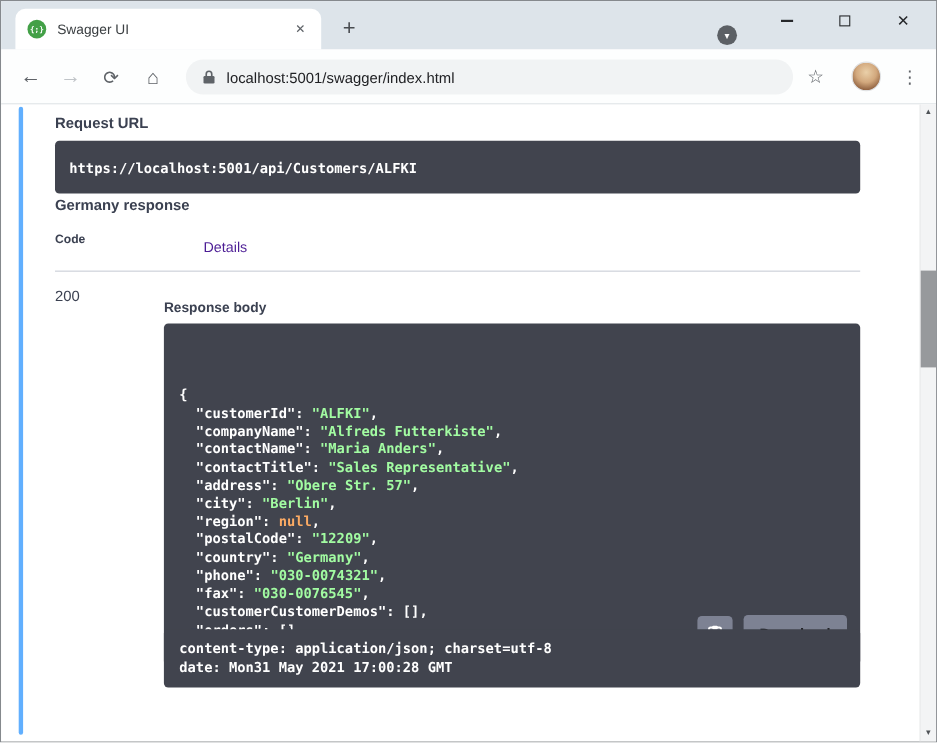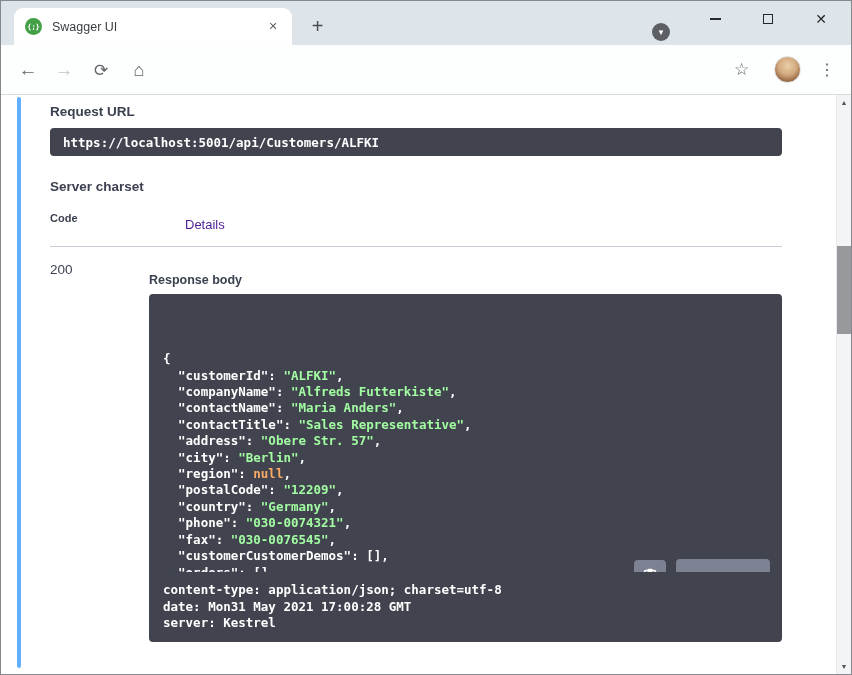--- a/index.html
+++ b/index.html
@@ -48,21 +48,21 @@
   .menu { position:absolute; left:813px; top:11px; width:26px; height:27px; display:flex;
           align-items:center; justify-content:center; font-size:16px; color:#5f6368; }
 
   
   .page { position:relative; height:579px; background:#fff; }
   .accent { position:absolute; left:16px; top:2px; width:4px; height:571px;
             background:#61affe; border-radius:2px; }
   .s-label { position:absolute; font-weight:700; color:#3b4151; font-size:13.5px; }
   .lbl-requrl { left:49px; top:9px; }
   .lbl-server { left:49px; top:84px; }
-  .urlbar { position:absolute; left:49px; top:33px; width:732px; height:28px; background:#41444e;
+  .urlbar { position:absolute; left:49px; top:33px; width:732px; height:48px; background:#41444e;
             border-radius:4px; display:flex; align-items:center; padding:0 13px; color:#fff;
             font:600 12.5px "DejaVu Sans Mono",monospace; }
   .hdr-code { position:absolute; left:49px; top:117px; font-size:11px; font-weight:700; color:#3b4151; }
   .hdr-details { position:absolute; left:148px; top:122px; font-size:13px; color:#4c1d95;margin-left:36px; }
   .rule { position:absolute; left:49px; top:151px; width:732px; height:1px; background:#c9ced6; }
   .status-code { position:absolute; left:49px; top:167px; font-size:13.5px; color:#3b4151; }
   .sub-label { position:absolute; font-weight:700; font-size:12.5px; color:#3b4151; }
   .lbl-body { left:148px; top:178px; }
   .lbl-headers { left:148px; top:474px;margin-left:24px; }
   .darkblock { position:absolute; left:148px; width:633px; background:#41444e; border-radius:4px;
@@ -111,55 +111,64 @@
           <span class="ic-close">✕</span>
         </div>
     </div>
   </div>
 
   <div class="toolbar">
     <div class="tbtn t-back">←</div>
     <div class="tbtn t-fwd">→</div>
     <div class="tbtn t-refresh">⟳</div>
     <div class="tbtn t-home">⌂</div>
+    <div class="omnibox">
+      <span class="lock">
+        <svg width="12" height="14" viewBox="0 0 12 14">
+            <rect x="1" y="6" width="10" height="7" rx="1.2" fill="#5f6368"></rect>
+            <path d="M3.5 6V4.3a2.5 2.5 0 0 1 5 0V6" fill="none" stroke="#5f6368" stroke-width="1.5"></path>
+          </svg>
+      </span>
+      <span class="url">localhost:5001/swagger/index.html</span>
+    </div>
     <div class="star">☆</div>
     <div class="avatar"></div>
     <div class="menu">⋮</div>
   </div>
 
   <div class="page">
     <div class="accent"></div>
 
     <div class="s-label lbl-requrl">Request URL</div>
     <div class="urlbar">
       <span>https://localhost:5001/api/Customers/ALFKI</span>
     </div>
 
-    <div class="s-label lbl-server">Server charset</div>
+    <div class="s-label lbl-server">Germany response</div>
     <div class="hdr-code">Code</div>
     <div class="hdr-details">Details</div>
     <div class="rule"></div>
 
     <div class="status-code">200</div>
 
     <div class="sub-label lbl-body">Response body</div>
     <div class="darkblock body-code">
       <div class="actions">
         <button class="copy-btn">
           <svg width="14" height="16" viewBox="0 0 14 16">
               <rect x="1.5" y="2.5" width="11" height="12.5" rx="1.5" fill="none" stroke="#fff" stroke-width="1.7"></rect>
               <rect x="4.5" y="0.8" width="5" height="3.4" rx="1" fill="#fff"></rect>
             </svg>
         </button>
         <button class="dl-btn">Download</button>
       </div>
     <div><span>{</span></div><div><span>  "customerId": </span><span class="tok-str">"ALFKI"</span><span>,</span></div><div><span>  "companyName": </span><span class="tok-str">"Alfreds Futterkiste"</span><span>,</span></div><div><span>  "contactName": </span><span class="tok-str">"Maria Anders"</span><span>,</span></div><div><span>  "contactTitle": </span><span class="tok-str">"Sales Representative"</span><span>,</span></div><div><span>  "address": </span><span class="tok-str">"Obere Str. 57"</span><span>,</span></div><div><span>  "city": </span><span class="tok-str">"Berlin"</span><span>,</span></div><div><span>  "region": </span><span class="tok-null">null</span><span>,</span></div><div><span>  "postalCode": </span><span class="tok-str">"12209"</span><span>,</span></div><div><span>  "country": </span><span class="tok-str">"Germany"</span><span>,</span></div><div><span>  "phone": </span><span class="tok-str">"030-0074321"</span><span>,</span></div><div><span>  "fax": </span><span class="tok-str">"030-0076545"</span><span>,</span></div><div><span>  "customerCustomerDemos": </span><span>[]</span><span>,</span></div><div><span>  "orders": </span><span>[]</span></div><div><span>}</span></div></div>
 
     <div class="sub-label lbl-headers">Response headers</div>
-    <div class="darkblock headers-code"><div><span>content-type: application/json; charset=utf-8</span></div><div><span>date: Mon31 May 2021 17:00:28 GMT</span></div><div><span>server: Kestrel</span></div></div>
+    <div class="darkblock headers-code"><div><span>content-type: application/json; charset=utf-8</span></div><div><span>date: Mon31 May 2021 17:00:28 GMT</span></div></div>
 
     <div class="scrollbar">
       <div class="sb-btn sb-up">▲</div>
       <div class="sb-thumb"></div>
       <div class="sb-btn sb-down">▼</div>
     </div>
   </div>
 
 </div>
 

